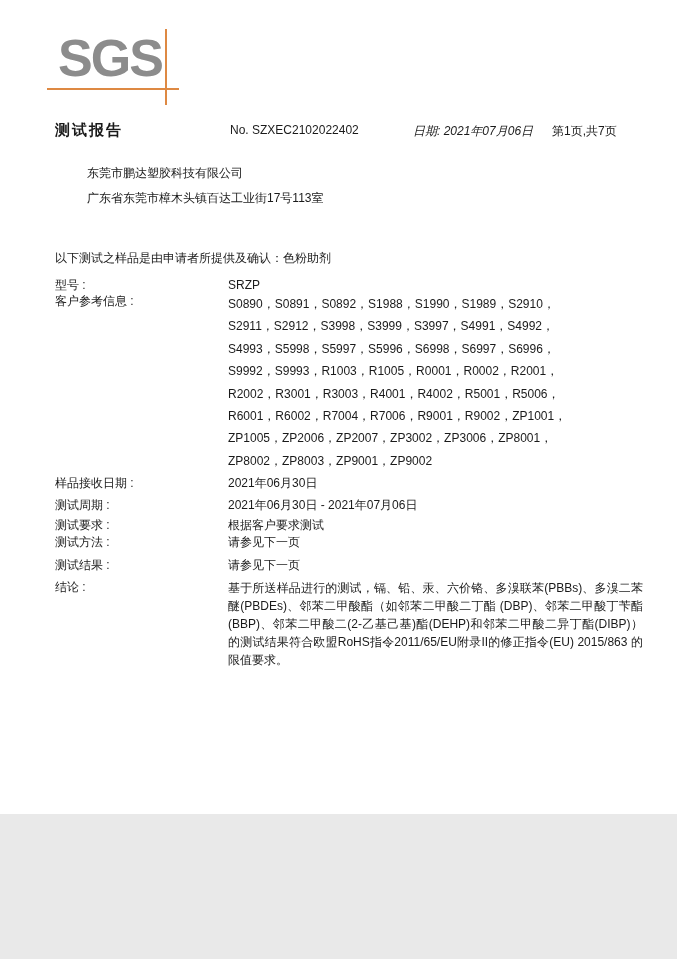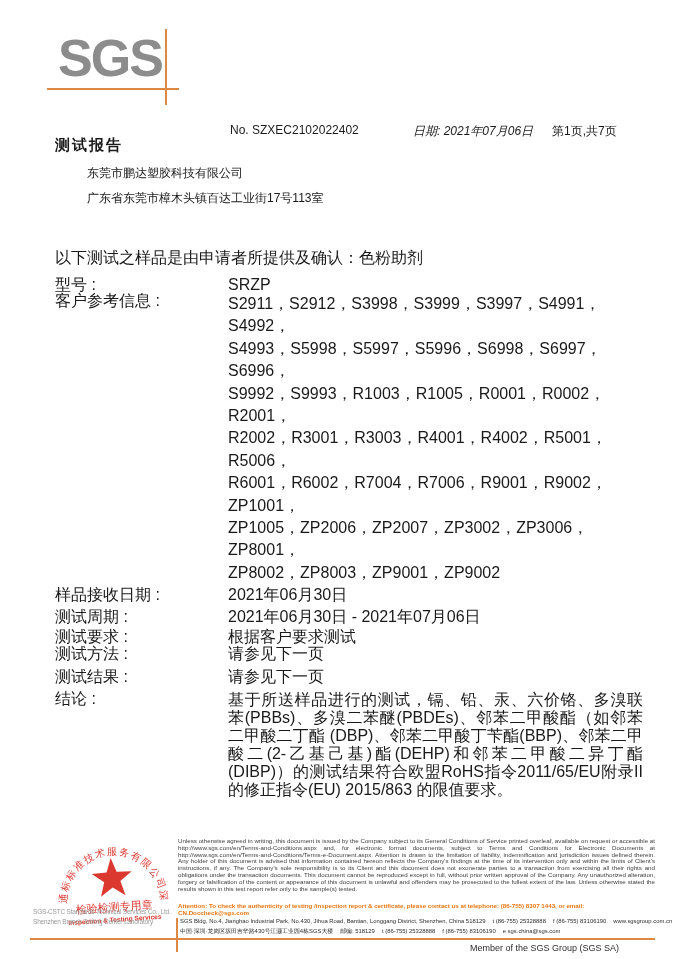--- a/index.html
+++ b/index.html
@@ -1,37 +1,37 @@
 <!DOCTYPE html>
 <html><head>
 <meta charset="utf-8">
 <style>
   html,body{margin:0;padding:0;background:#e9e9e9;}
   .page{
-    position:relative;width:677px;height:959px;margin:0 auto;background:#ffffff;
+    position:relative;width:677px;height:814px;margin:0 auto;background:#ffffff;
     font-family:"Liberation Sans","DejaVu Sans",sans-serif;color:#1a1a1a;overflow:hidden;
   }
   
   .logo-block{position:absolute;left:0;top:0;width:220px;height:120px;}
   .logo-text{
     position:absolute;left:58px;top:30px;font-size:52px;font-weight:bold;
     color:#8c8c8c;letter-spacing:-2px;line-height:56px;
   }
   .logo-hline{position:absolute;left:47px;top:88px;width:132px;height:2px;background:#de8943;}
   .logo-vline{position:absolute;left:165px;top:29px;width:2px;height:76px;background:#de8943;}
   
   .header-row{position:absolute;left:55px;top:121px;right:20px;height:20px;}
-  .header-row .title{position:absolute;left:0;top:15px;font-size:15px;font-weight:bold;letter-spacing:2px;text-align:center;}
+  .header-row .title{position:absolute;left:0;top:0;font-size:15px;font-weight:bold;letter-spacing:2px;text-align:center;}
   .header-row .repno{position:absolute;left:175px;top:2px;font-size:12px;}
   .header-row .date{position:absolute;left:358px;top:2px;font-size:12px;font-style:italic;}
   .header-row .pages{position:absolute;left:497px;top:2px;font-size:12px;}
   
   .applicant{position:absolute;left:63px;top:161px;font-size:12px;line-height:25px;margin-left:24px;}
   
-  .fields{position:absolute;left:55px;top:250px;width:588px;font-size:16px;}
+  .fields{position:absolute;left:55px;top:250px;width:588px;font-size:12px;}
   .statement{line-height:16px;margin-bottom:11px;}
   .frow{display:flex;line-height:16px;}
   .frow .lbl{width:173px;flex-shrink:0;}
   .frow .val{flex:1;}
   .mb6{margin-bottom:6px;} .mb8{}
   .mb4{margin-bottom:4px;} .mb1{margin-bottom:1px;} .mb7{margin-bottom:7px;}
   .ref-lines{flex:1;}
   .ref-lines div{line-height:22.4px;}
   .row-ref{margin-bottom:3px;}
   .conclusion .val{line-height:18px;text-align:justify;}
@@ -86,20 +86,21 @@
 
 
     <div class="frow mb8">
       <span class="lbl">型号 :</span>
       <span class="val">SRZP</span>
     </div>
 
     <div class="frow row-ref">
       <span class="lbl">客户参考信息 :</span>
       <div class="ref-lines">
+        <div>S0890，S0891，S0892，S1988，S1990，S1989，S2910，</div>
         <div>S2911，S2912，S3998，S3999，S3997，S4991，S4992，</div>
         <div>S4993，S5998，S5997，S5996，S6998，S6997，S6996，</div>
         <div>S9992，S9993，R1003，R1005，R0001，R0002，R2001，</div>
         <div>R2002，R3001，R3003，R4001，R4002，R5001，R5006，</div>
         <div>R6001，R6002，R7004，R7006，R9001，R9002，ZP1001，</div>
         <div>ZP1005，ZP2006，ZP2007，ZP3002，ZP3006，ZP8001，</div>
         <div>ZP8002，ZP8003，ZP9001，ZP9002</div>
       </div>
     </div>
 

